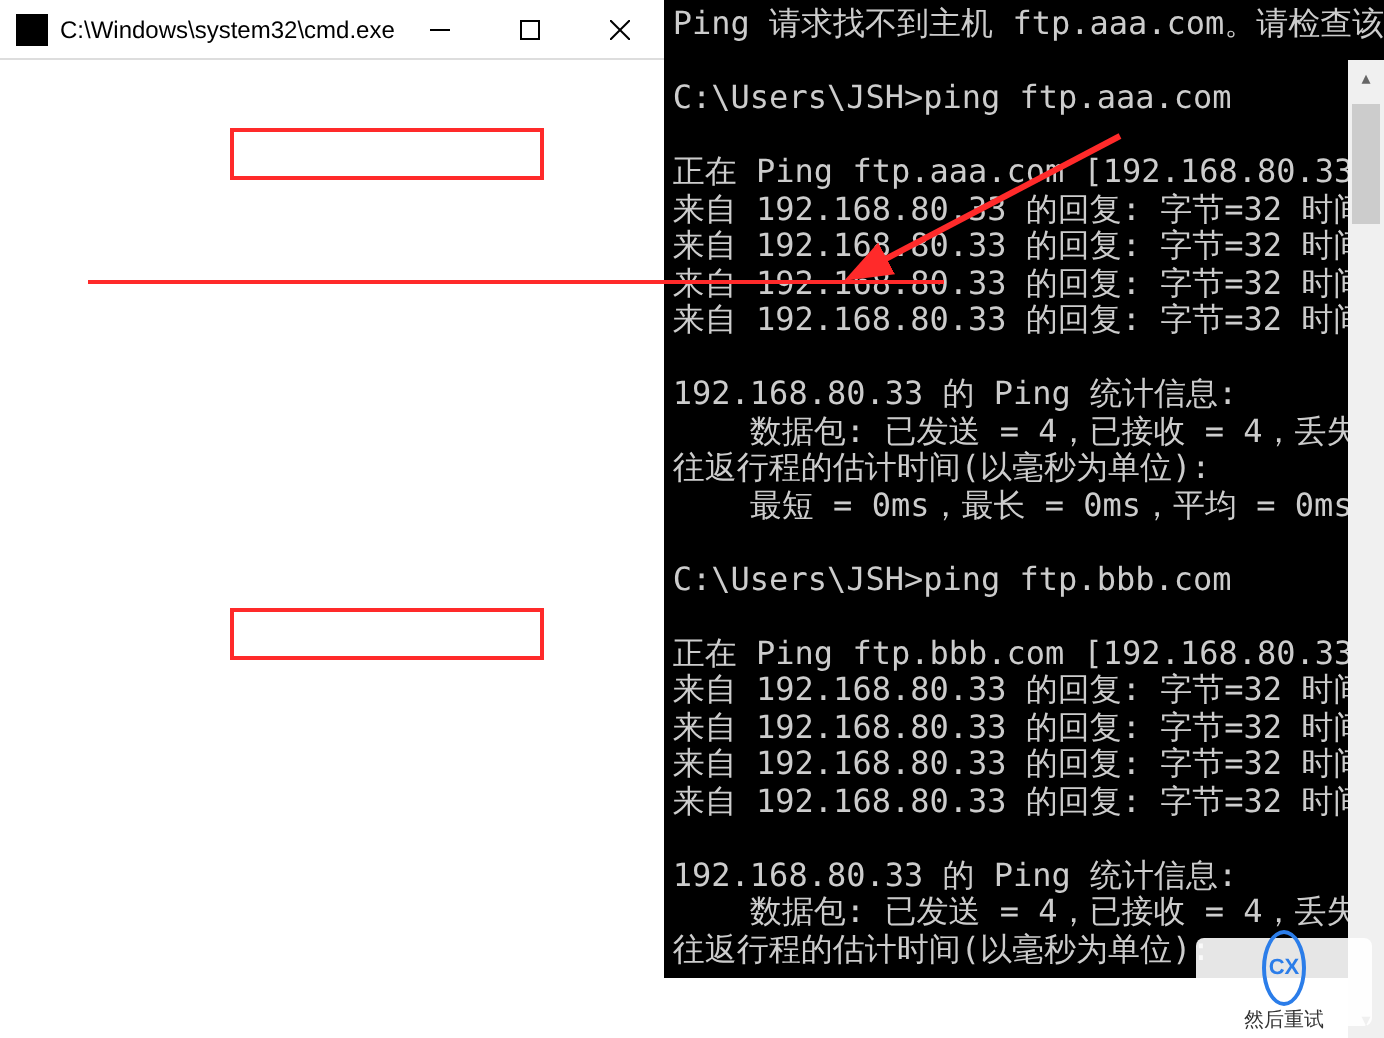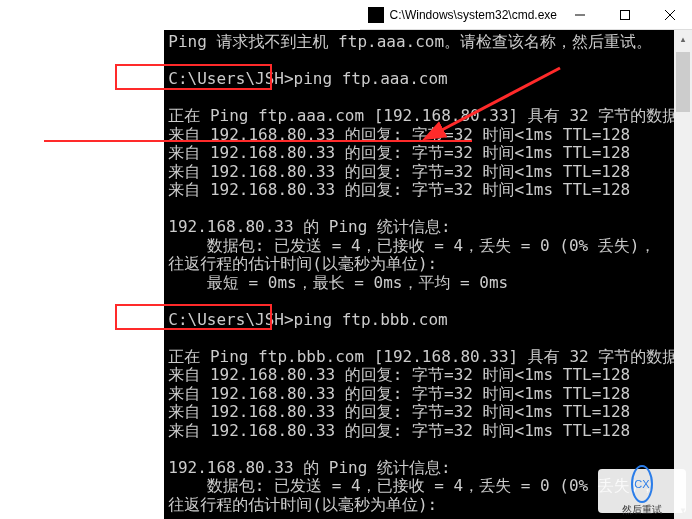--- a/index.html
+++ b/index.html
@@ -11,22 +11,21 @@
       font-family: "Microsoft YaHei", "SimSun", Arial, sans-serif;
       background: #fff;
       width: 692px;
       height: 519px;
       overflow: hidden;
       position: relative;
     }
     .window {
       width: 692px;
       display: flex;
-      flex-direction: column;
-      align-items: flex-end;
+      flex-direction: row;
     }
     .titlebar {
       background: #fff;
       height: 30px;
       display: flex;
       align-items: center;
       border-bottom: 1px solid #ddd;
     }
     .title-left {
       display: flex;
@@ -134,21 +133,21 @@
     }
     .watermark .cx-icon {
       width: 22px;
       height: 38px;
       border-radius: 50%;
       border: 2px solid #2b7de9;
       display:flex;
       align-items:center;
       justify-content:center;
       color:#2b7de9;
-      font-weight:normal;
+      font-weight:bold;
       font-size:11px;
     }
   </style>
 </head>
 <body>
 
 <div class="window">
   <div class="titlebar">
     <div class="title-left">
       <div class="cmd-icon"></div>

